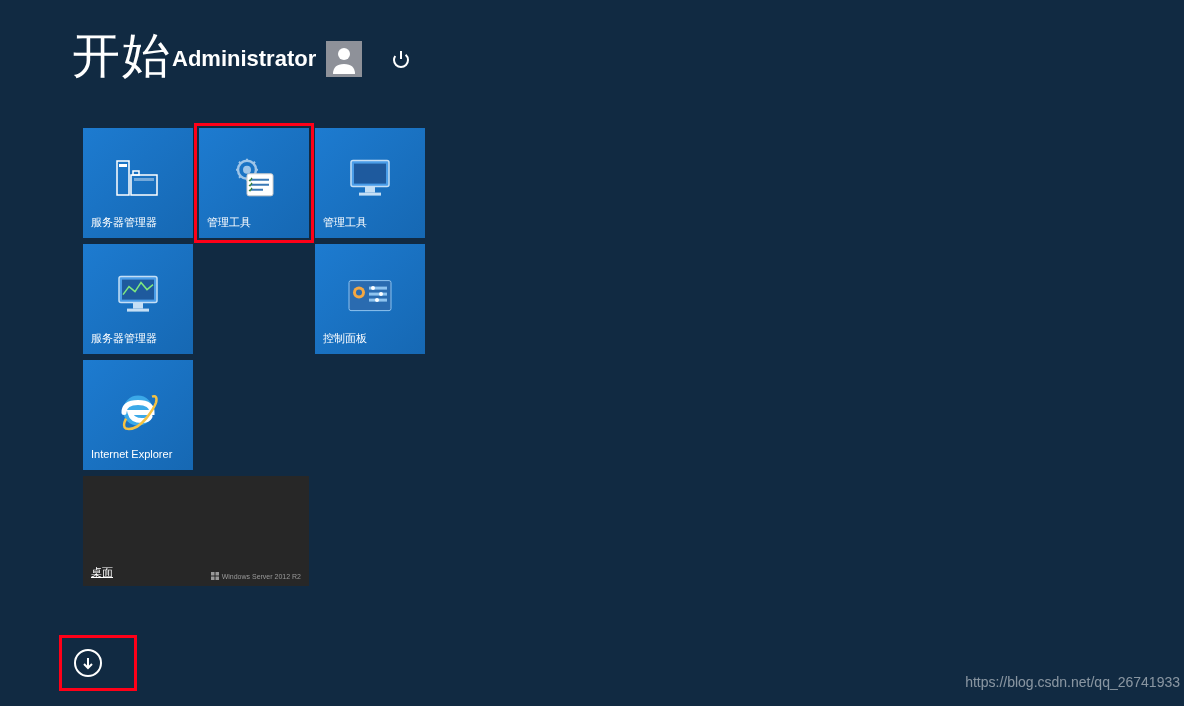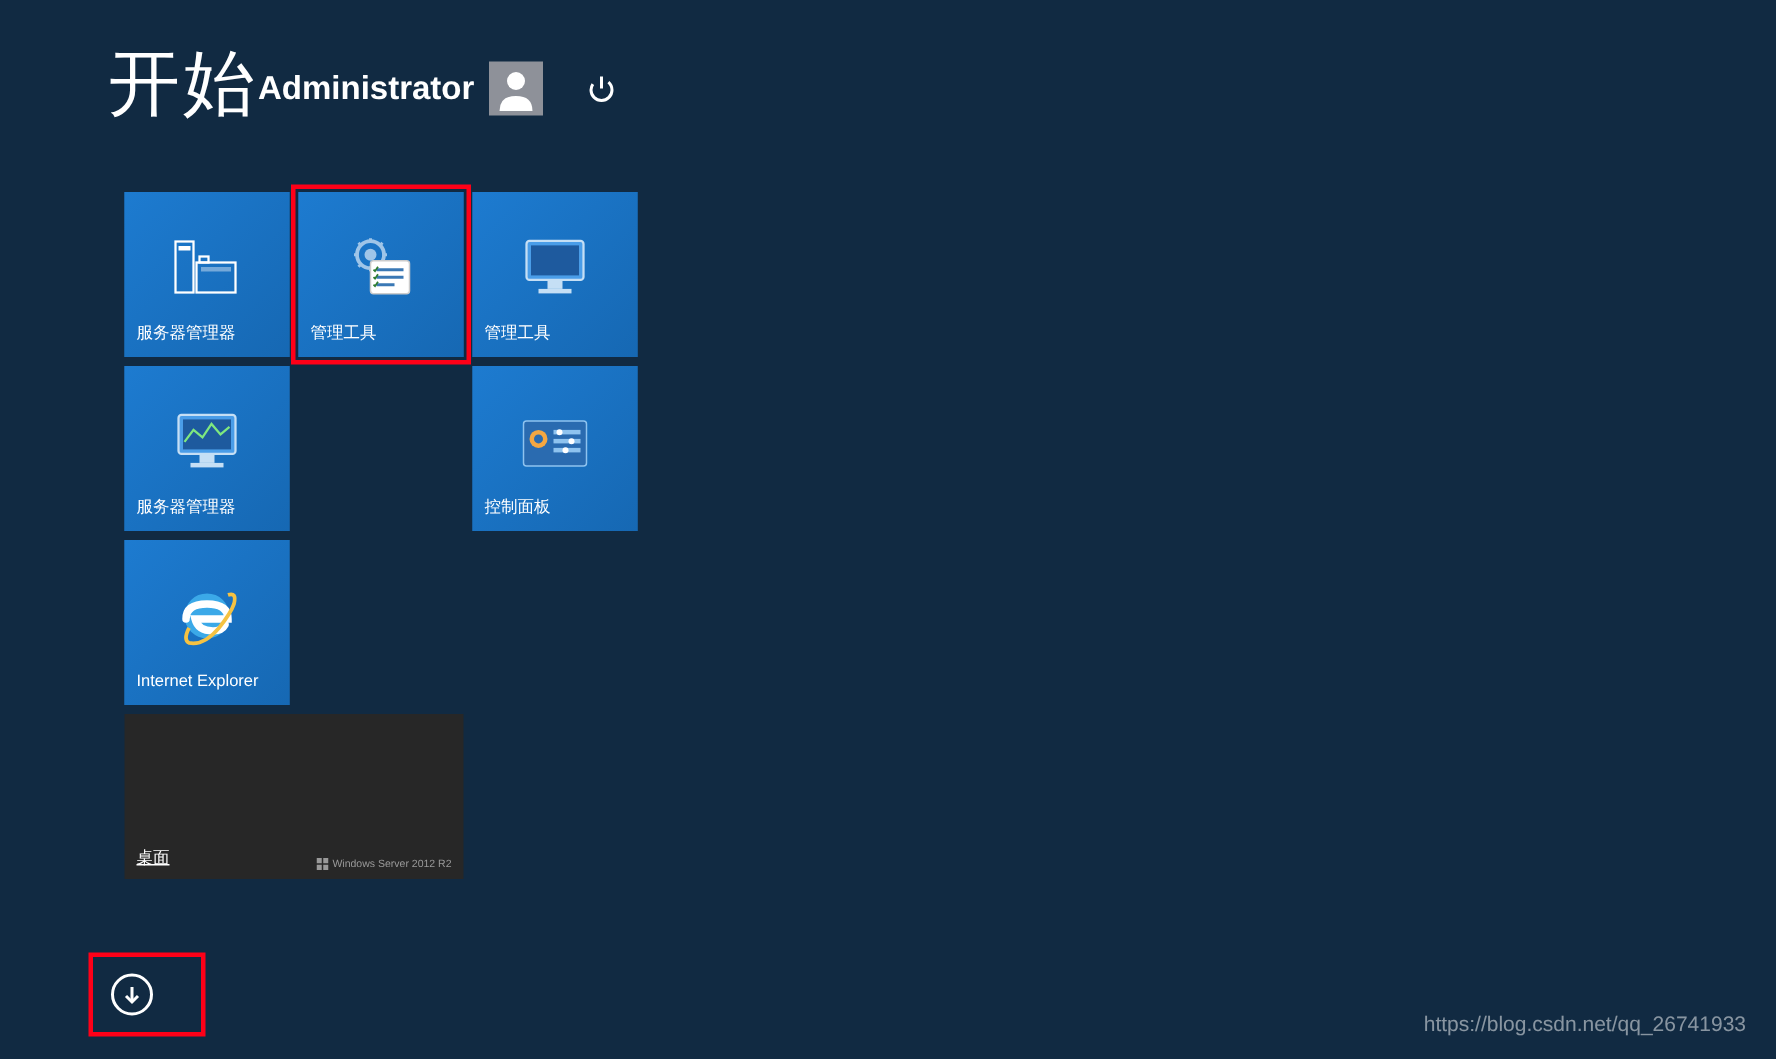--- a/index.html
+++ b/index.html
@@ -123,21 +123,21 @@
     width: 28px;
     height: 28px;
     border: 2px solid #fff;
     border-radius: 50%;
     display: flex;
     align-items: center;
     justify-content: center;
   }
   .watermark {
     position: absolute;
-    right: 20px;
+    right: 4px;
     bottom: 16px;
     font-size: 14px;
     color: rgba(255,255,255,0.5);
   }
 </style>
 </head>
 <body>
 
 <div class="header">
   <div class="title">开始</div>

